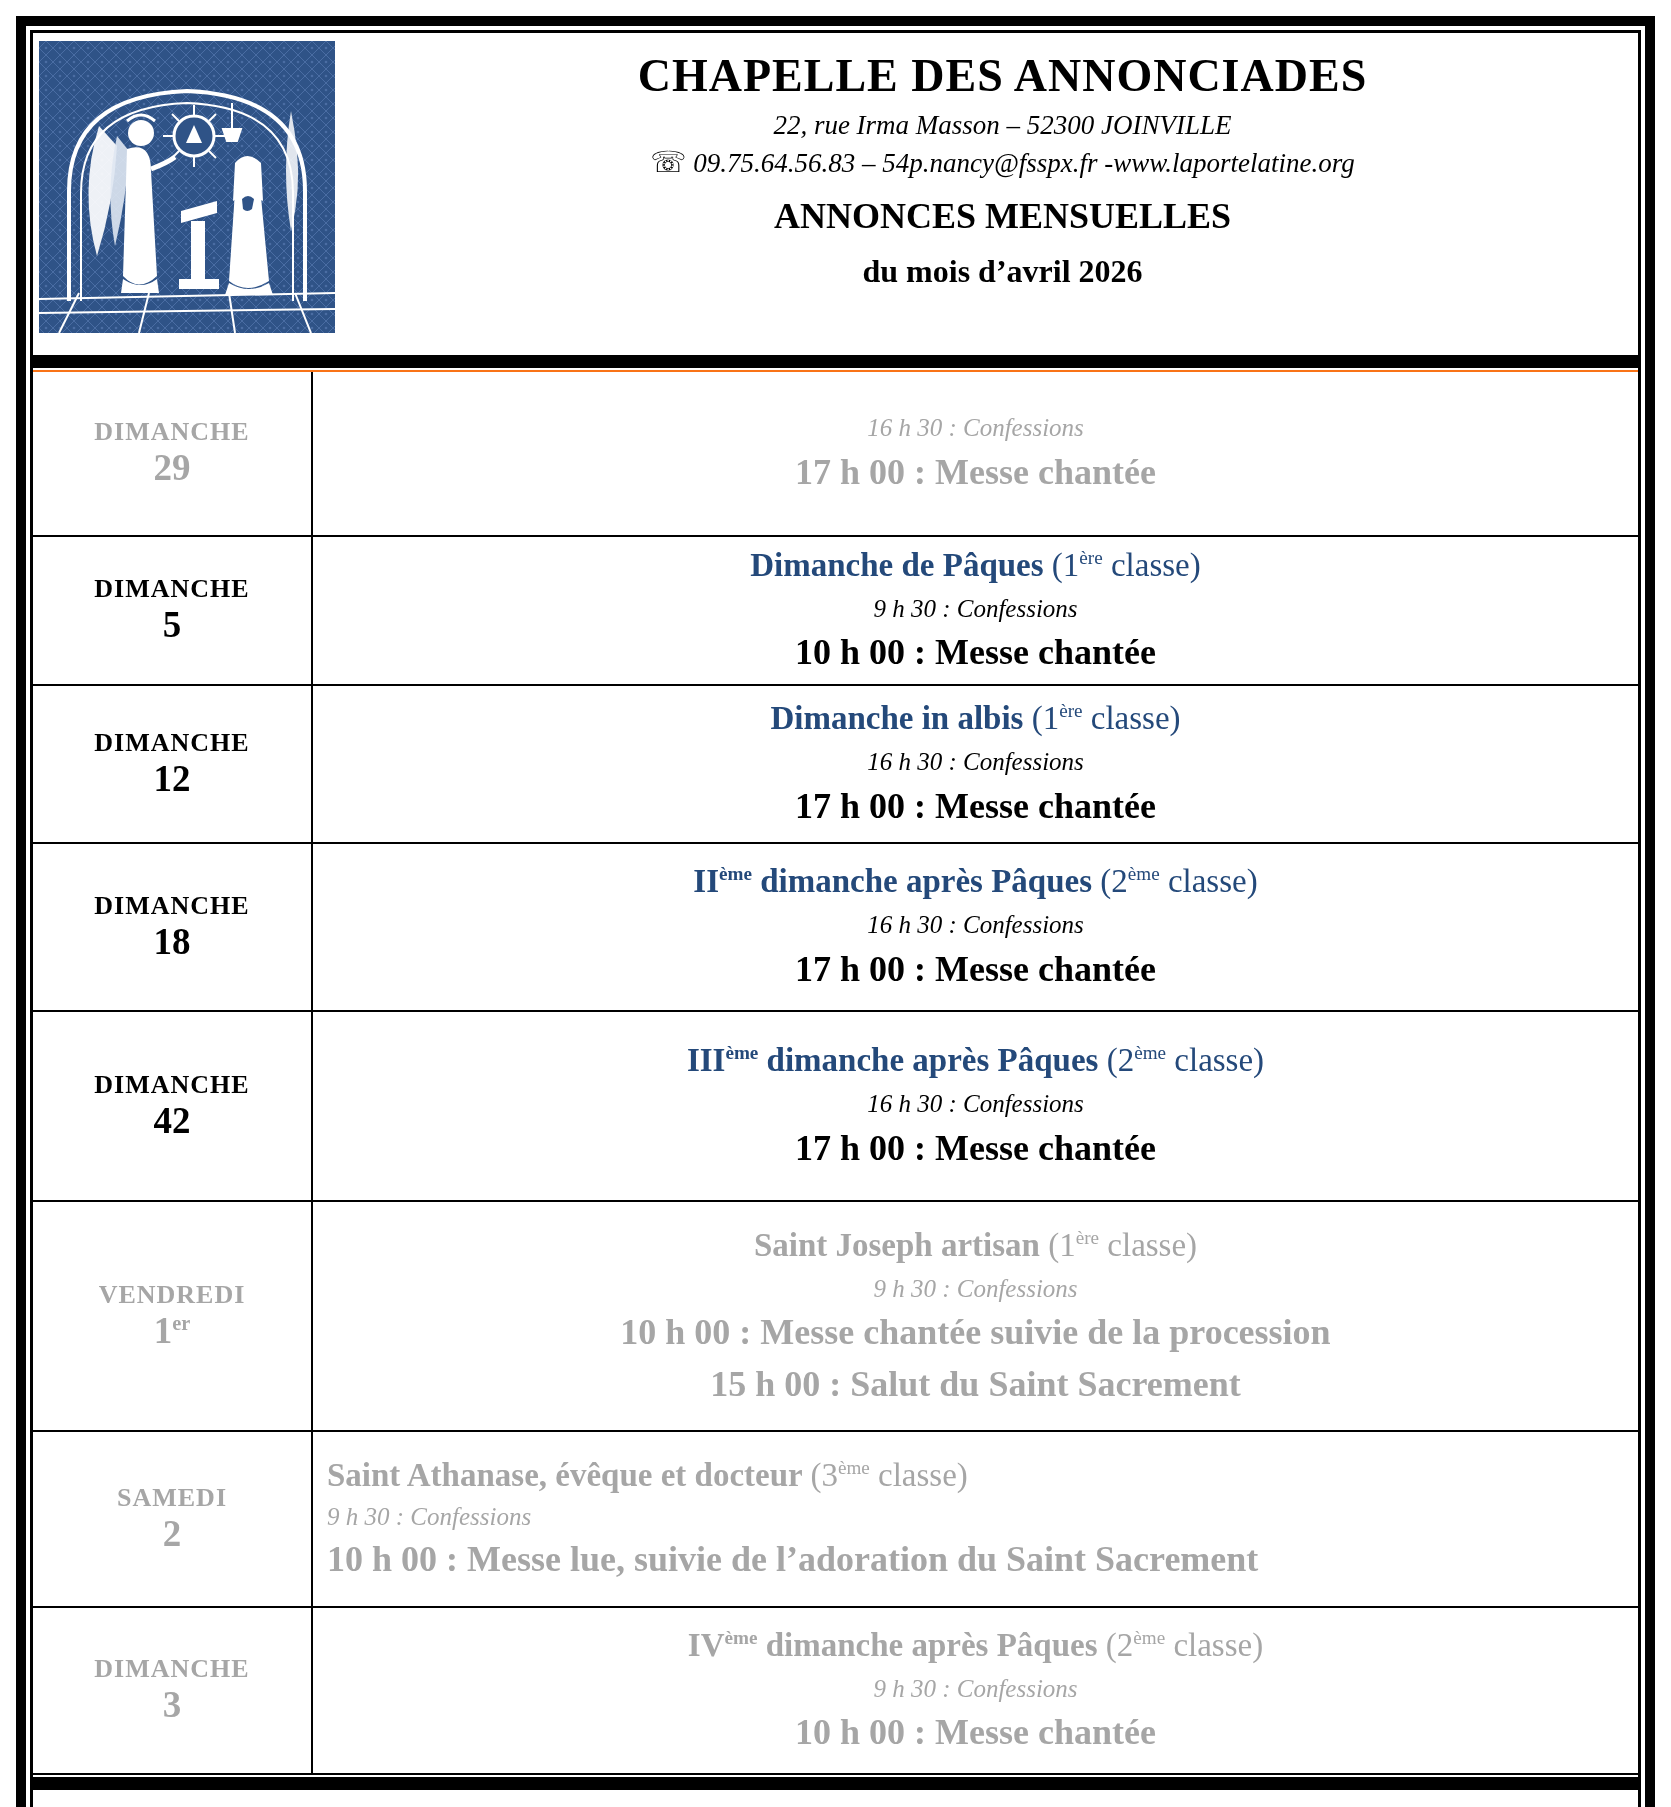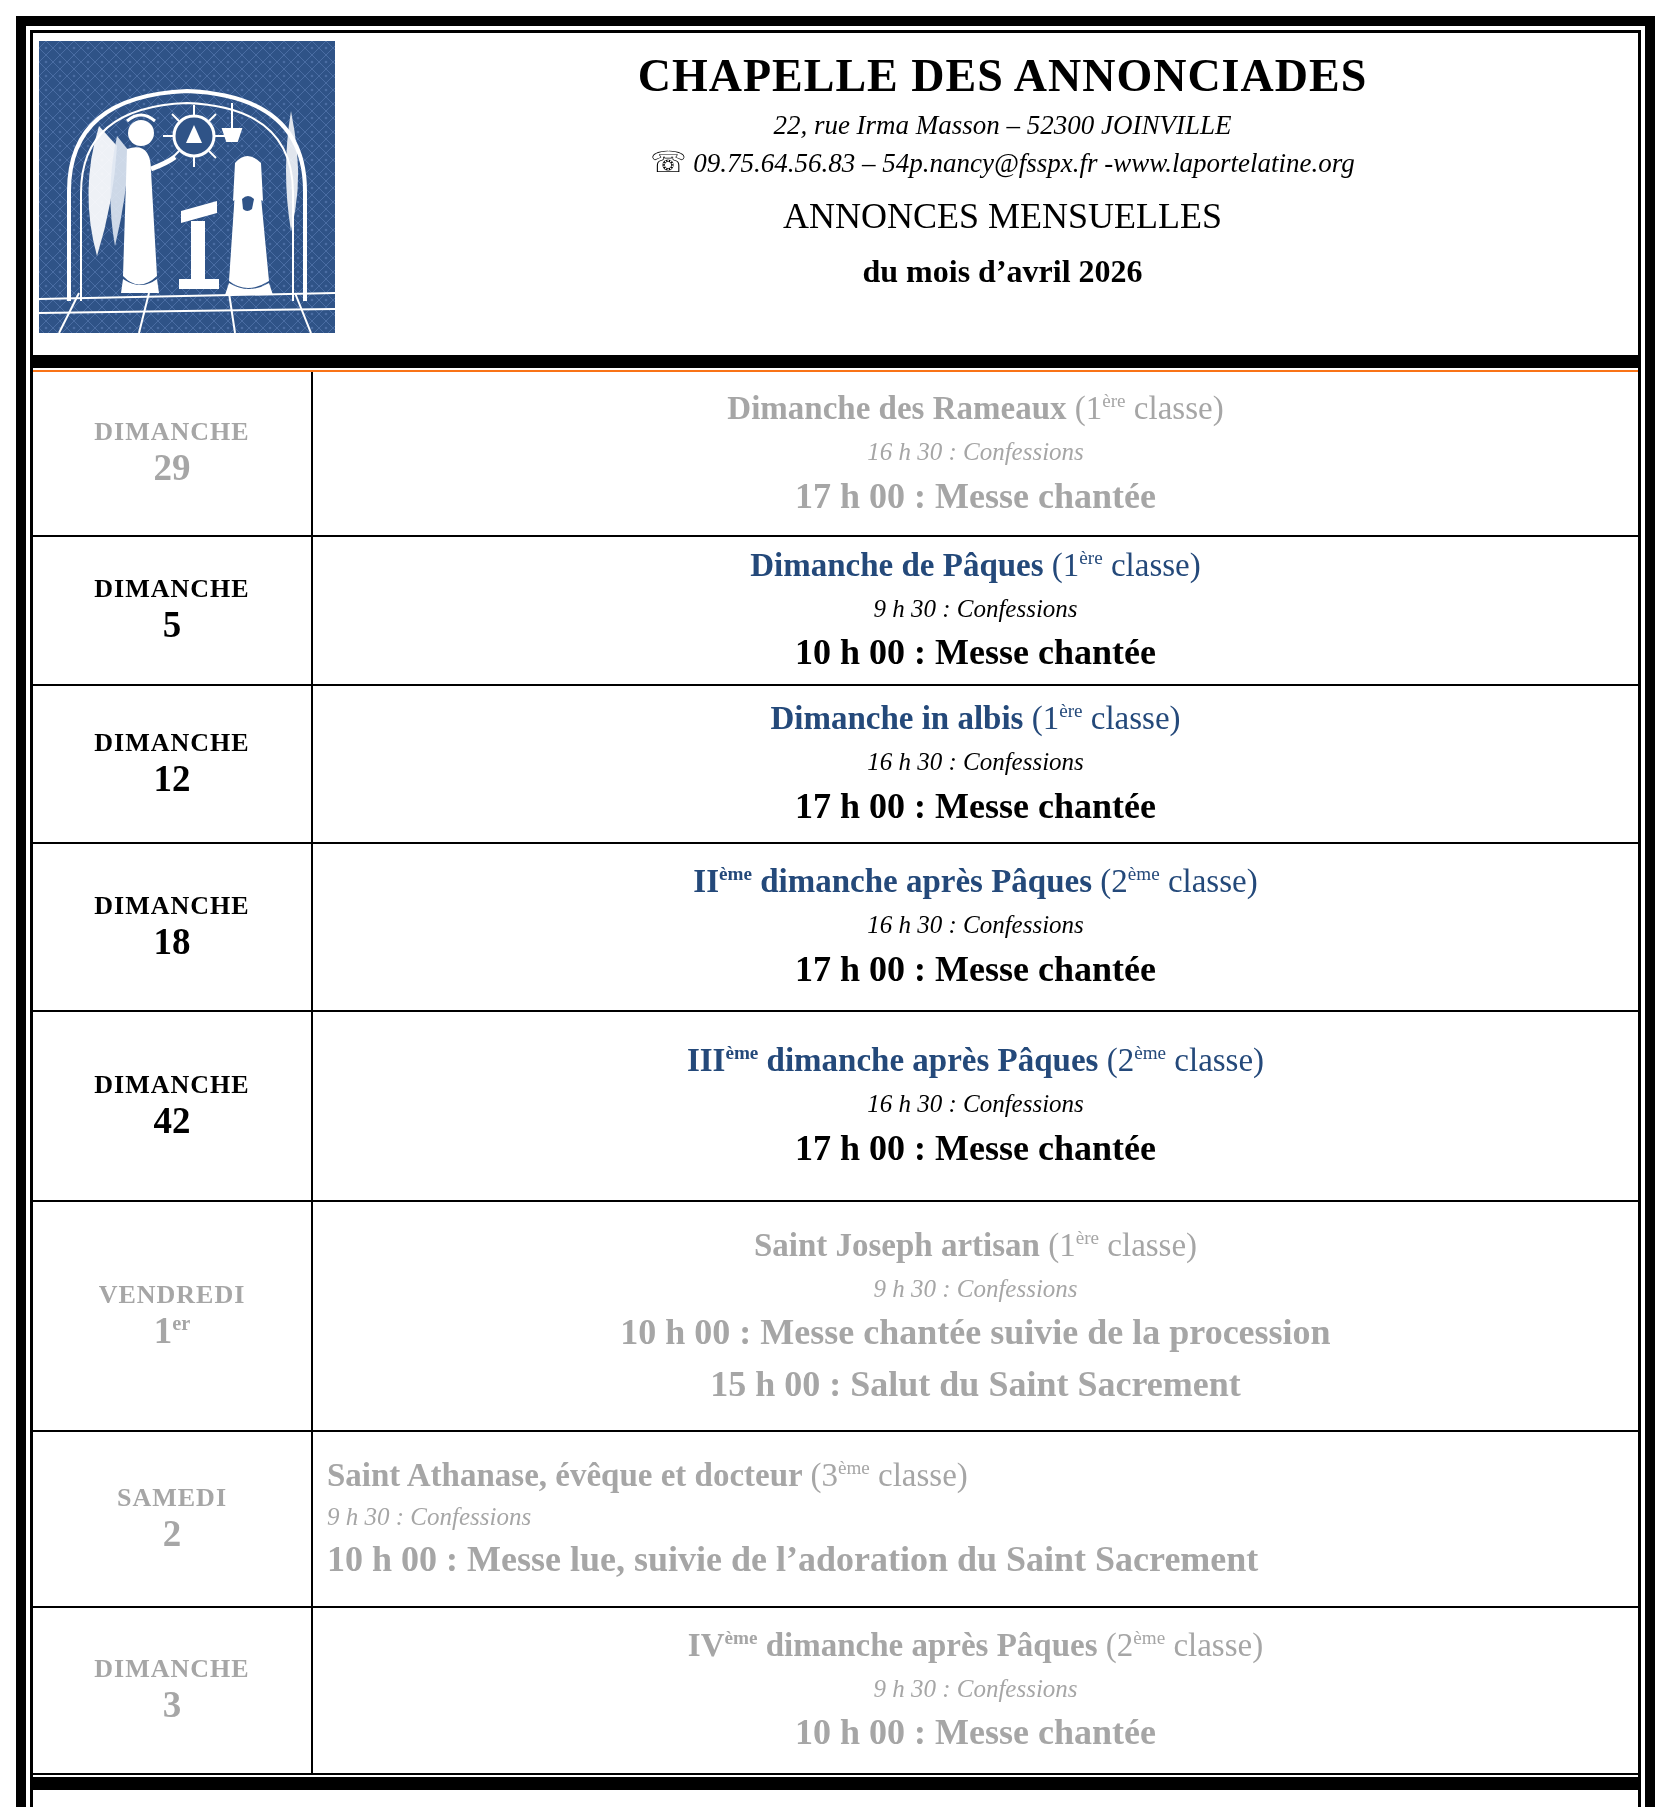--- a/index.html
+++ b/index.html
@@ -14,21 +14,21 @@
   [data-bind]:empty { display:none; }
 
   
   .header { display:flex; align-items:flex-start; padding:8px 10px 6px 6px; height:322px; }
   .engraving { width:296px; height:292px; flex:0 0 auto; }
   .header-text { flex:1; display:flex; flex-direction:column; align-items:center; text-align:center; padding-top:10px;padding-left:42px; }
   .h-title { font-size:46px; font-weight:bold; letter-spacing:1px; line-height:1.1; }
   .h-address { font-size:27px; font-style:italic; margin-top:8px; }
   .h-phone { font-size:27px; font-style:italic; margin-top:4px; }
   .h-phone .tel-ico { font-style:normal; font-size:29px; }
-  .h-sub1 { font-size:36px; font-weight:normal; margin-top:16px;text-align:center; }
+  .h-sub1 { font-size:36px; font-weight:bold; margin-top:16px;text-align:center; }
   .h-sub2 { font-size:32px; font-weight:bold; margin-top:16px; }
 
   
   .thick-bar { height:13px; background:#000; }
   .gap2 { height:2px; background:#fff; }
 
   
   .sched { border-top:2px solid #f97316; }
   .row { display:flex; border-bottom:2px solid #000; }
   .row:nth-child(1){ min-height:165px; }
@@ -155,22 +155,20 @@
       <div class="gap2"></div>
 
       <div class="sched">
 
         <div class="row past">
           <div class="day-cell">
             <div class="day-name" data-bind="rows.0.day">DIMANCHE</div>
             <div class="day-num"><span data-bind="rows.0.date">29</span></div>
           </div>
           <div class="content-cell">
-            <div class="evt-title"><span data-bind="rows.0.title.pre">Dimanche des Rameaux</span>
-              <span class="paren"> <span data-bind="rows.0.class_ref.pre">(1</span><sup data-bind="rows.0.class_ref.sup">ère</sup><span data-bind="rows.0.class_ref.post"> classe)</span></span></div>
             <div class="evt-conf" data-bind="rows.0.line_confessions">16 h 30 : Confessions</div>
             <div class="evt-mass" data-bind="rows.0.line_mass">17 h 00 : Messe chantée</div>
 
           </div>
         </div>
 
         <div class="row upcoming">
           <div class="day-cell">
             <div class="day-name" data-bind="rows.1.day">DIMANCHE</div>
             <div class="day-num"><span data-bind="rows.1.date">5</span></div>

